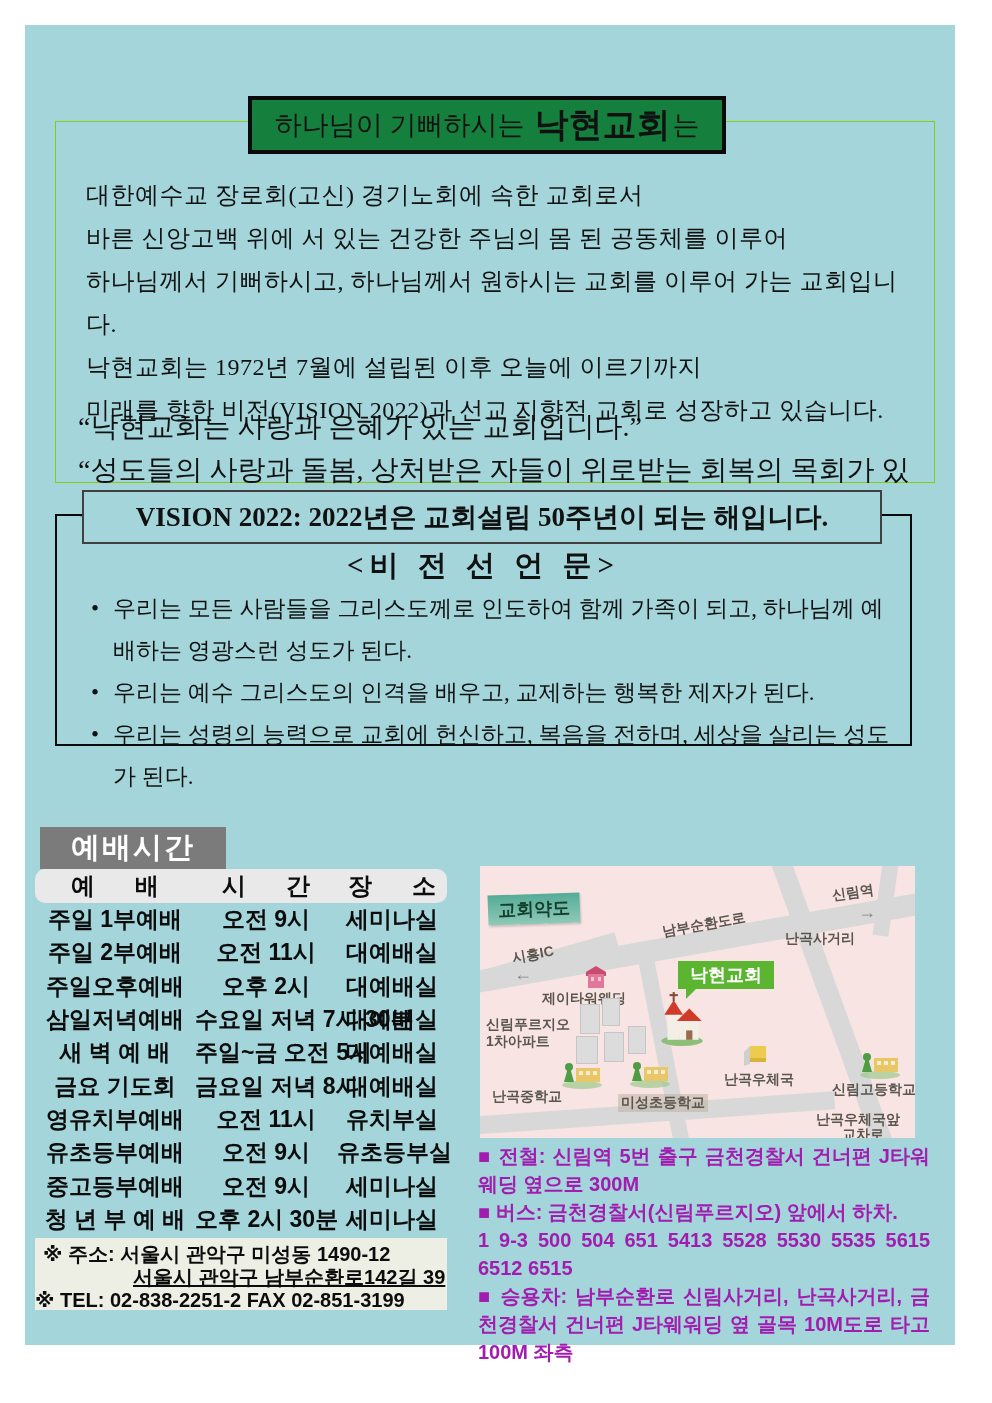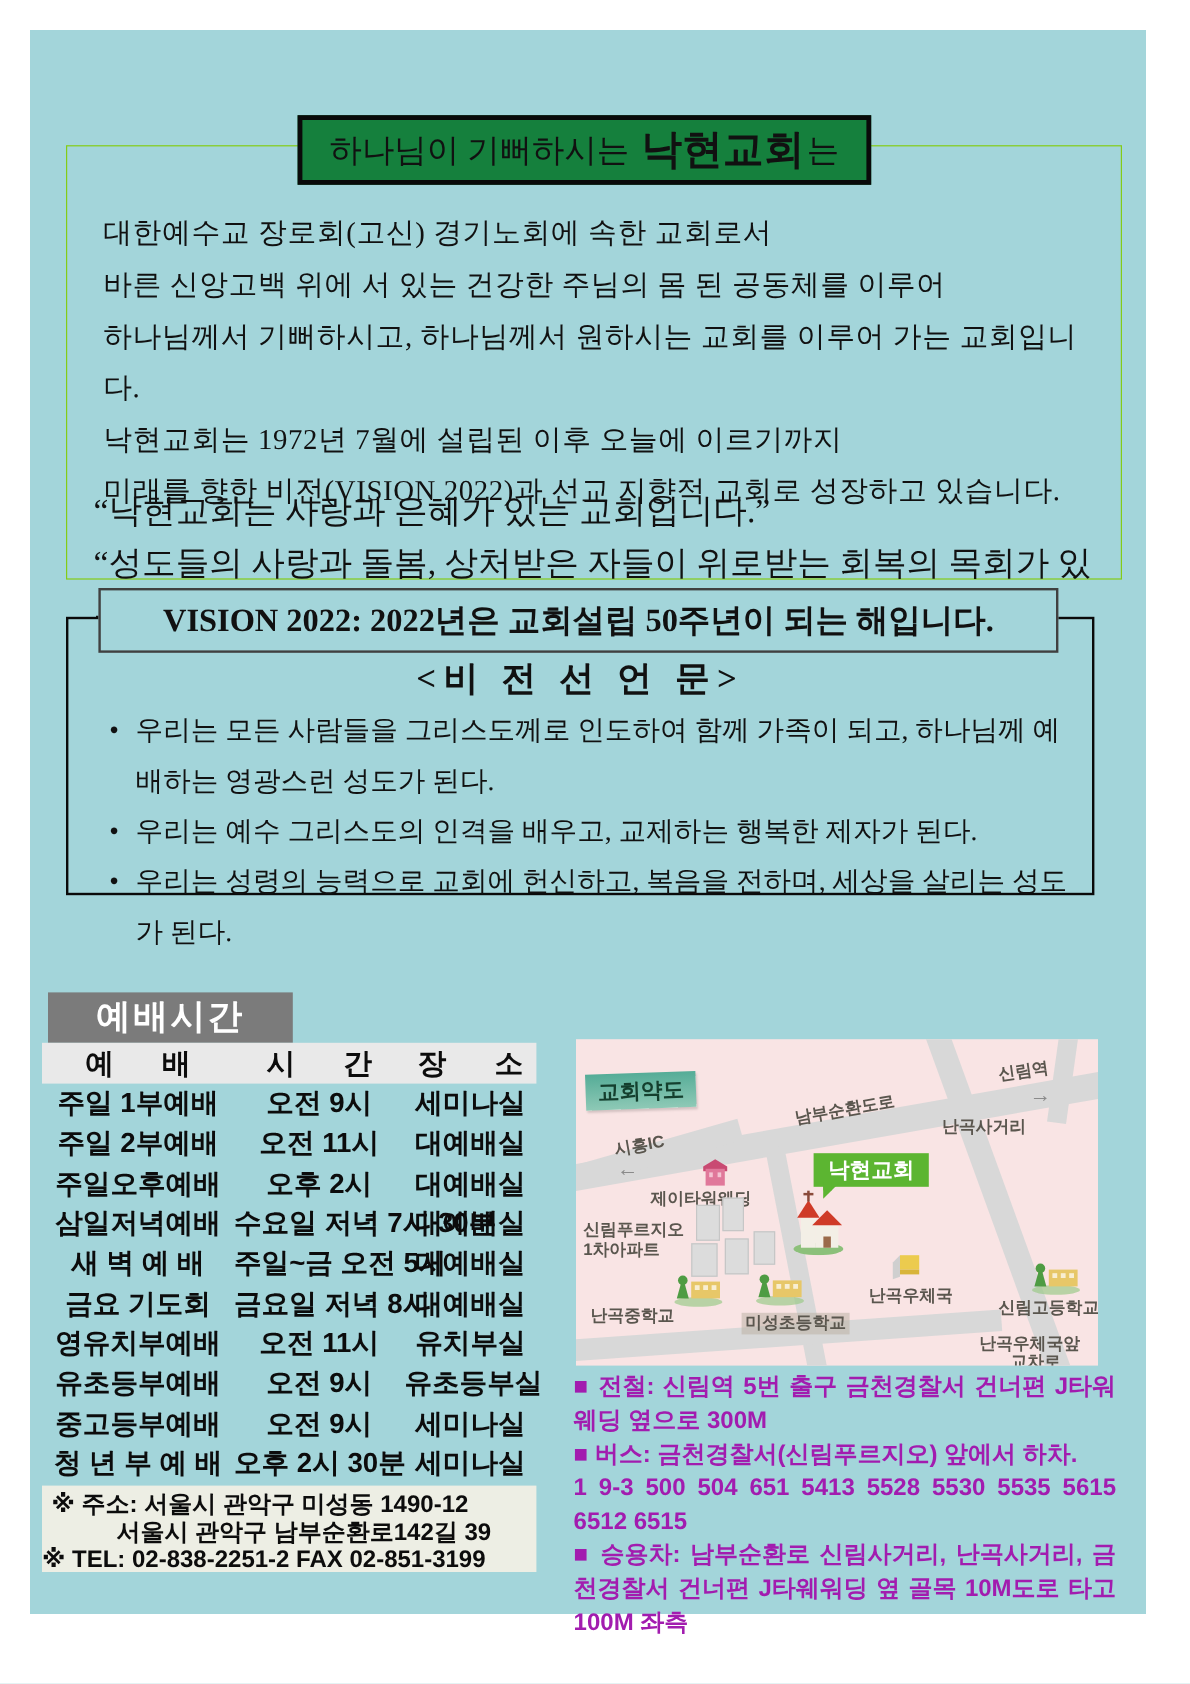--- a/index.html
+++ b/index.html
@@ -26,36 +26,36 @@
     font-size:27px;font-weight:bold;color:#111;white-space:nowrap;}
   .vision-sub{position:absolute;left:0;top:30px;width:100%;text-align:center;font-size:29px;font-weight:bold;
     letter-spacing:6px;color:#111;}
   .vision-bullets{position:absolute;left:14px;top:72px;width:828px;}
   .bullet{position:relative;padding-left:42px;font-size:23px;line-height:42px;color:#111;}
   .bullet::before{content:"•";position:absolute;left:20px;top:0;}
 
   
   .badge{position:absolute;background:#7b7b7b;color:#ffffff;font-weight:bold;font-size:29px;
     display:flex;align-items:center;justify-content:center;letter-spacing:2px;}
-  .badge-worship{left:40px;top:827px;width:204px;height:42px;}
+  .badge-worship{left:40px;top:827px;width:186px;height:42px;}
   .badge-directions{left:475px;top:827px;width:206px;height:40px;}
 
   
   .wtable{position:absolute;left:35px;top:869px;width:412px;font-weight:bold;color:#0c0c0c;}
-  .wt-header{display:flex;background:#e9e9e9;height:34px;align-items:center;font-size:24px;}
+  .wt-header{display:flex;background:#e9e9e9;height:34px;align-items:center;font-size:24px;border-radius:10px;}
   .wt-header span{white-space:pre;text-align:center;}
   .wt-row{display:flex;height:33.3px;align-items:center;font-size:23px;}
   .c1{width:160px;text-align:center;white-space:nowrap;}
   .c2{width:142px;text-align:center;white-space:nowrap;}
   .c3{width:110px;text-align:center;white-space:nowrap;}
 
   .address{position:absolute;left:35px;top:1238px;width:412px;height:72px;background:#edeee4;
     font-weight:bold;font-size:20px;line-height:23px;color:#0c0c0c;padding-top:5px;box-sizing:border-box;}
   .address .l1{padding-left:8px;white-space:nowrap;}
-  .address .l2{padding-left:62px;white-space:nowrap;}
+  .address .l2{padding-left:98px;white-space:nowrap;text-decoration:underline;}
   .address .l3{padding-left:0;white-space:nowrap;}
 
   
   .map{position:absolute;left:480px;top:866px;width:435px;height:272px;background:#f9e4e4;overflow:hidden;}
   .road{position:absolute;background:#d8d8d8;}
   .map-label{position:absolute;font-weight:bold;color:#5a564e;font-size:14px;white-space:nowrap;}
   .legend{position:absolute;left:8px;top:28px;padding:3px 10px;background:linear-gradient(180deg,#55ac97,#8ec9b6);
     color:#143f2e;font-weight:bold;font-size:18px;transform:rotate(-2deg);box-shadow:1px 2px 2px rgba(0,0,0,.15);}
   .church-badge{position:absolute;left:198px;top:95px;width:96px;height:28px;background:#5cb531;color:#fff;
     font-weight:bold;font-size:18px;display:flex;align-items:center;justify-content:center;z-index:3;}

